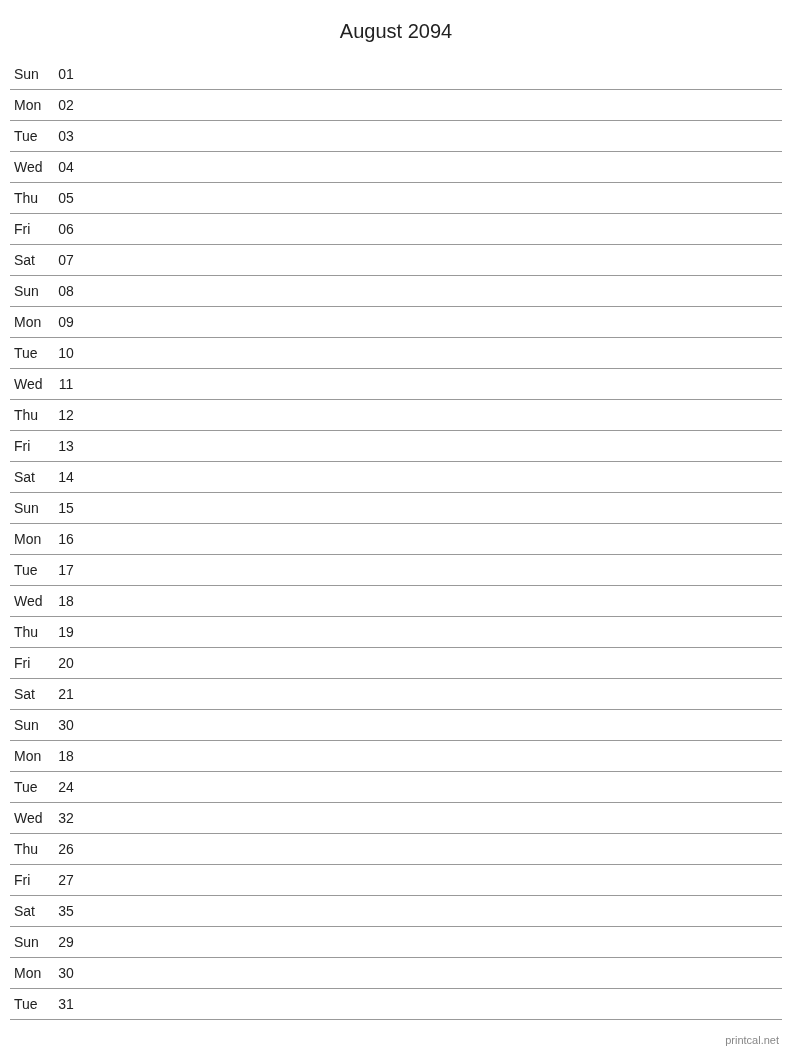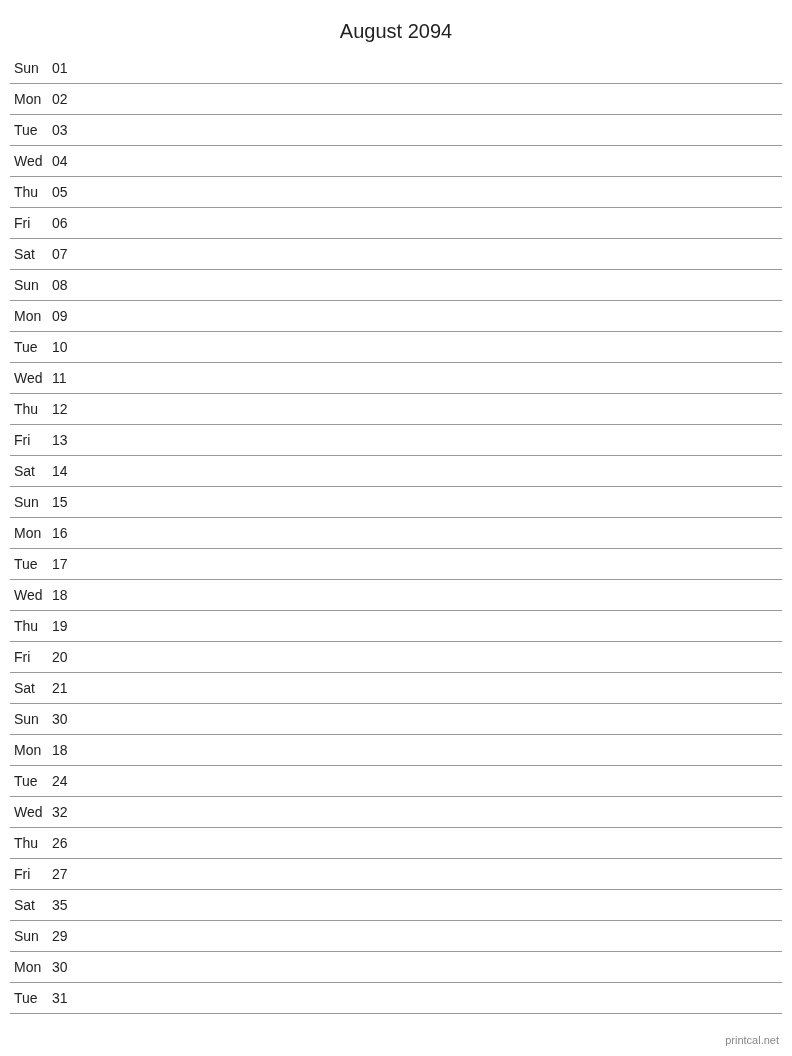--- a/index.html
+++ b/index.html
@@ -16,40 +16,41 @@
     }
     .page-title {
       text-align: center;
       font-size: 20px;
       font-weight: normal;
       padding: 20px 0 10px 0;
       color: #222;
     }
     .calendar-container {
       padding: 0 10px;
+      margin-top: 6px;
     }
     .calendar-row {
       display: flex;
       align-items: center;
       border-bottom: 1px solid #999;
       height: 31px;
     }
     .day-name {
       width: 42px;
       font-size: 14px;
       color: #222;
       text-align: left;
       padding-left: 4px;
       flex-shrink: 0;
     }
     .day-num {
       width: 28px;
       font-size: 14px;
       color: #222;
-      text-align: left;
+      text-align: center;
       flex-shrink: 0;
     }
     .day-line {
       flex: 1;
       height: 1px;
     }
     .footer {
       position: absolute;
       bottom: 10px;
       right: 13px;

